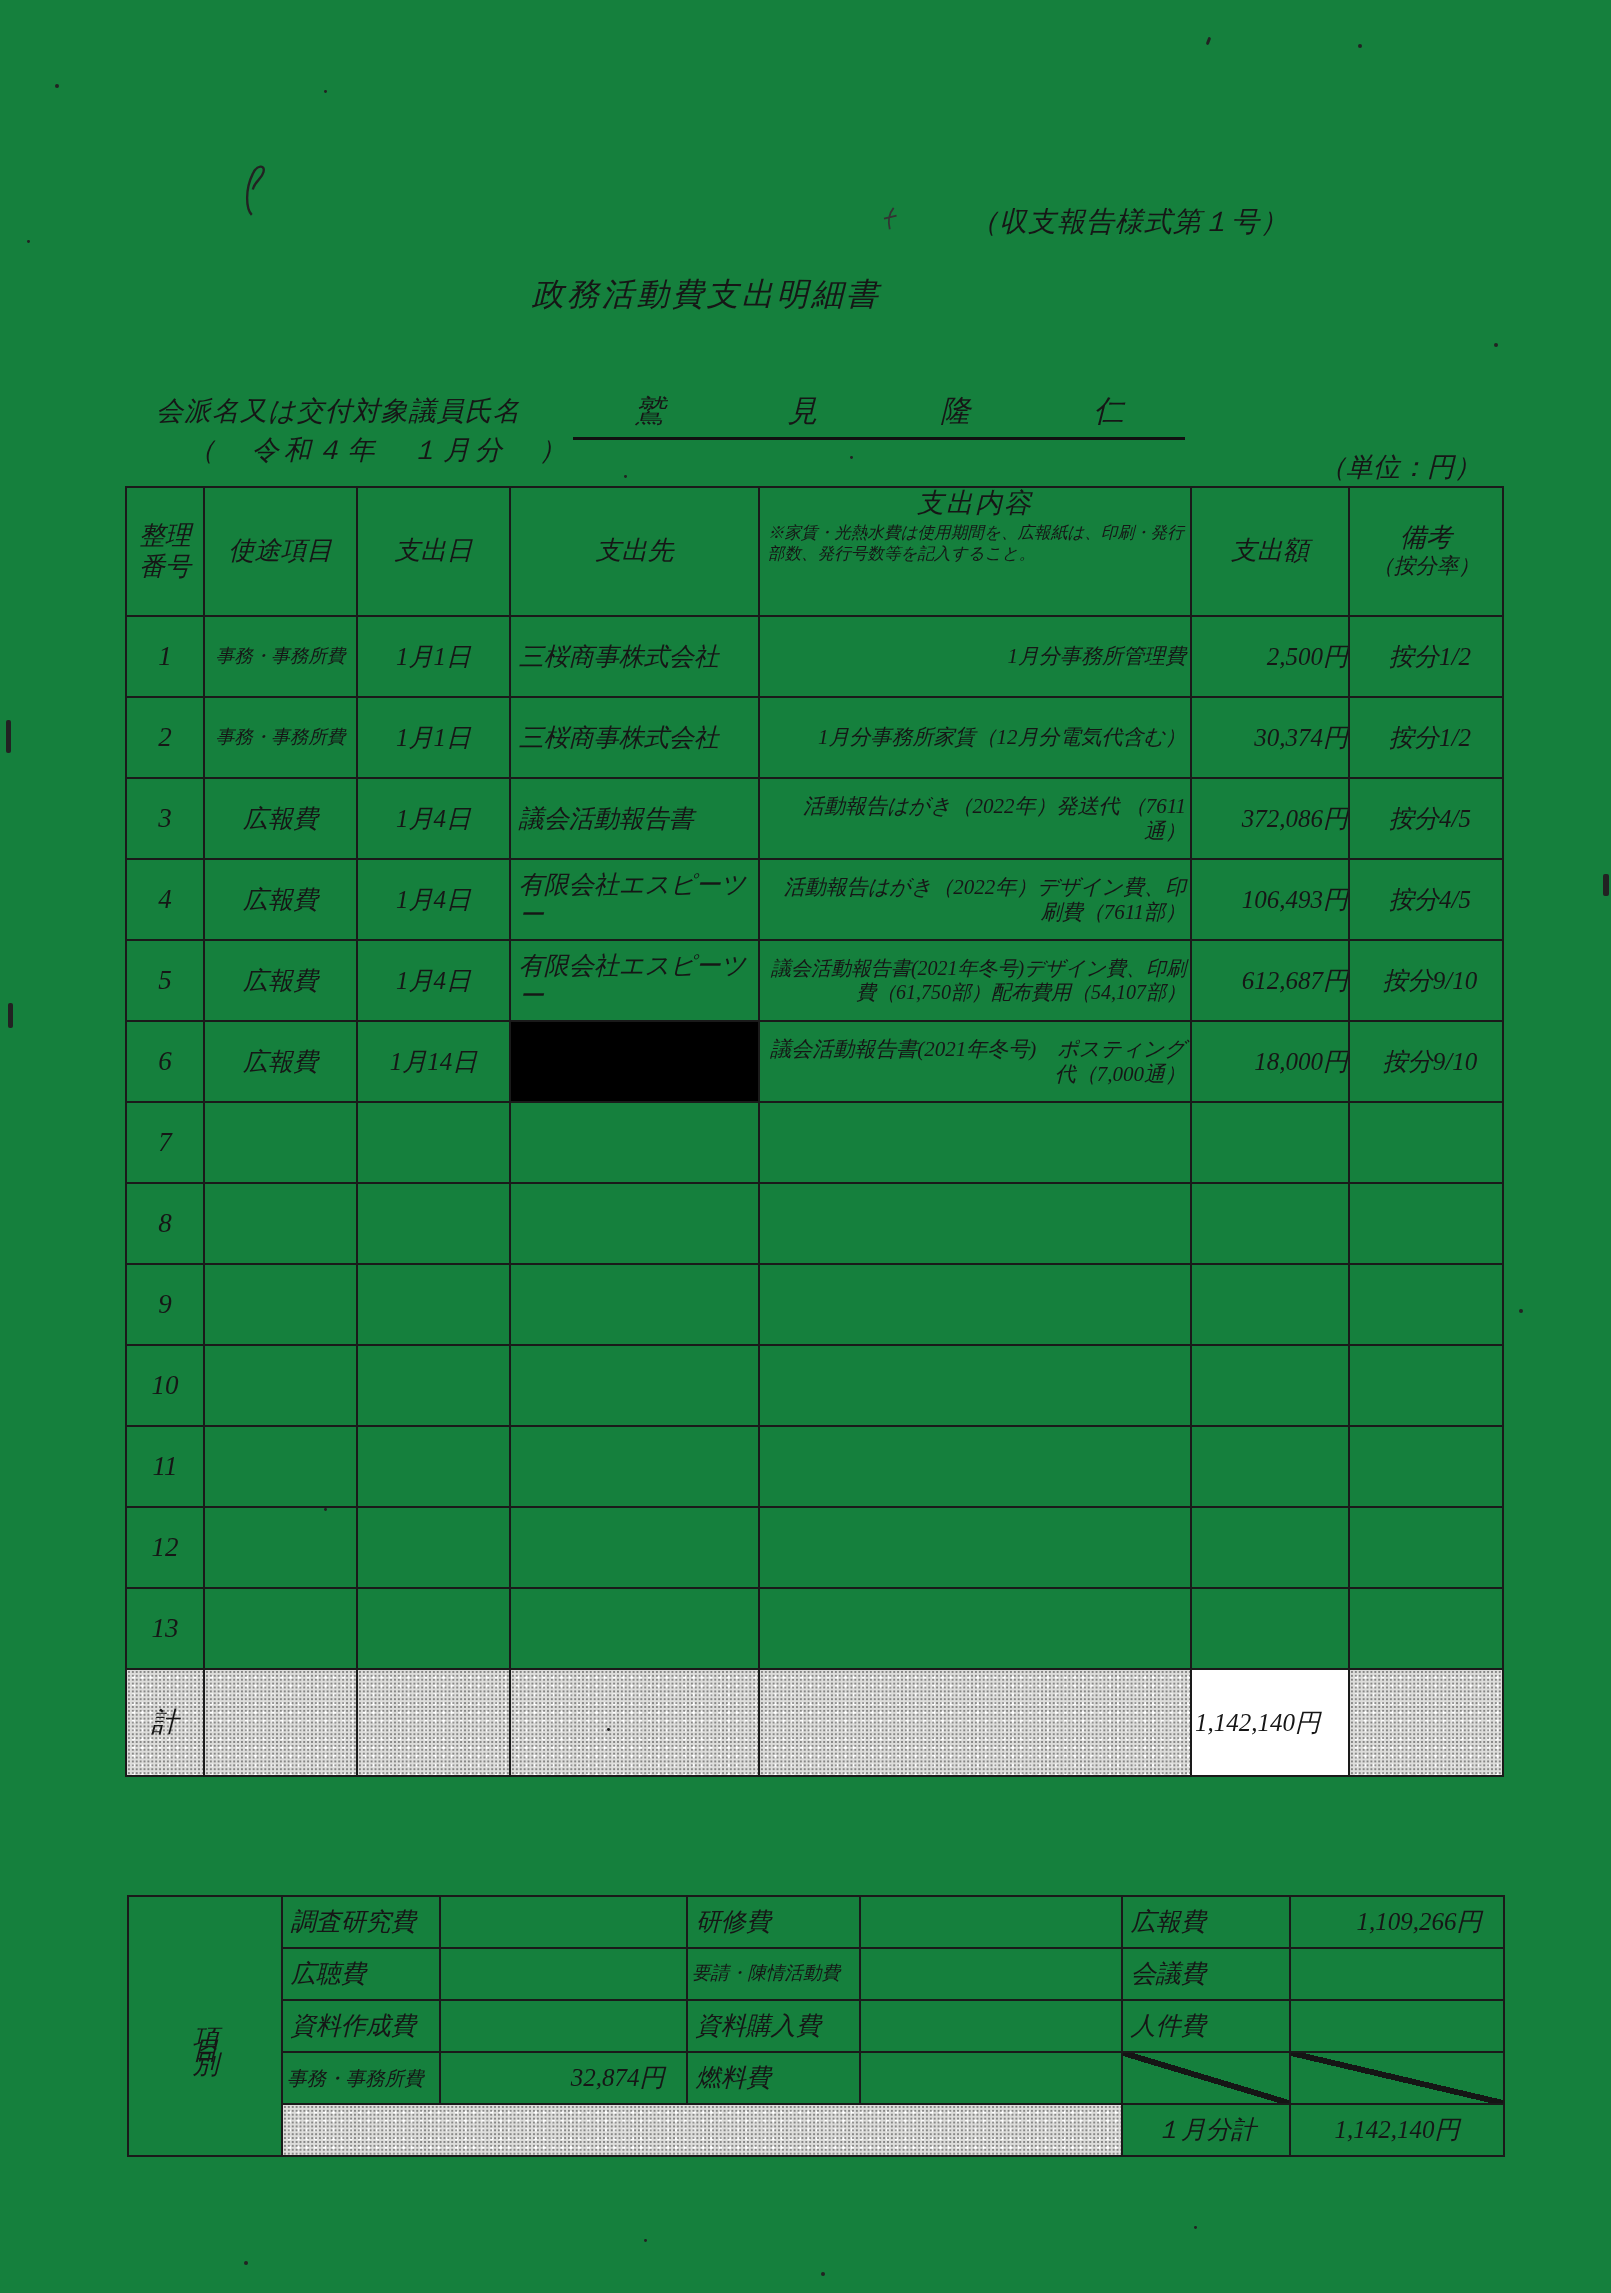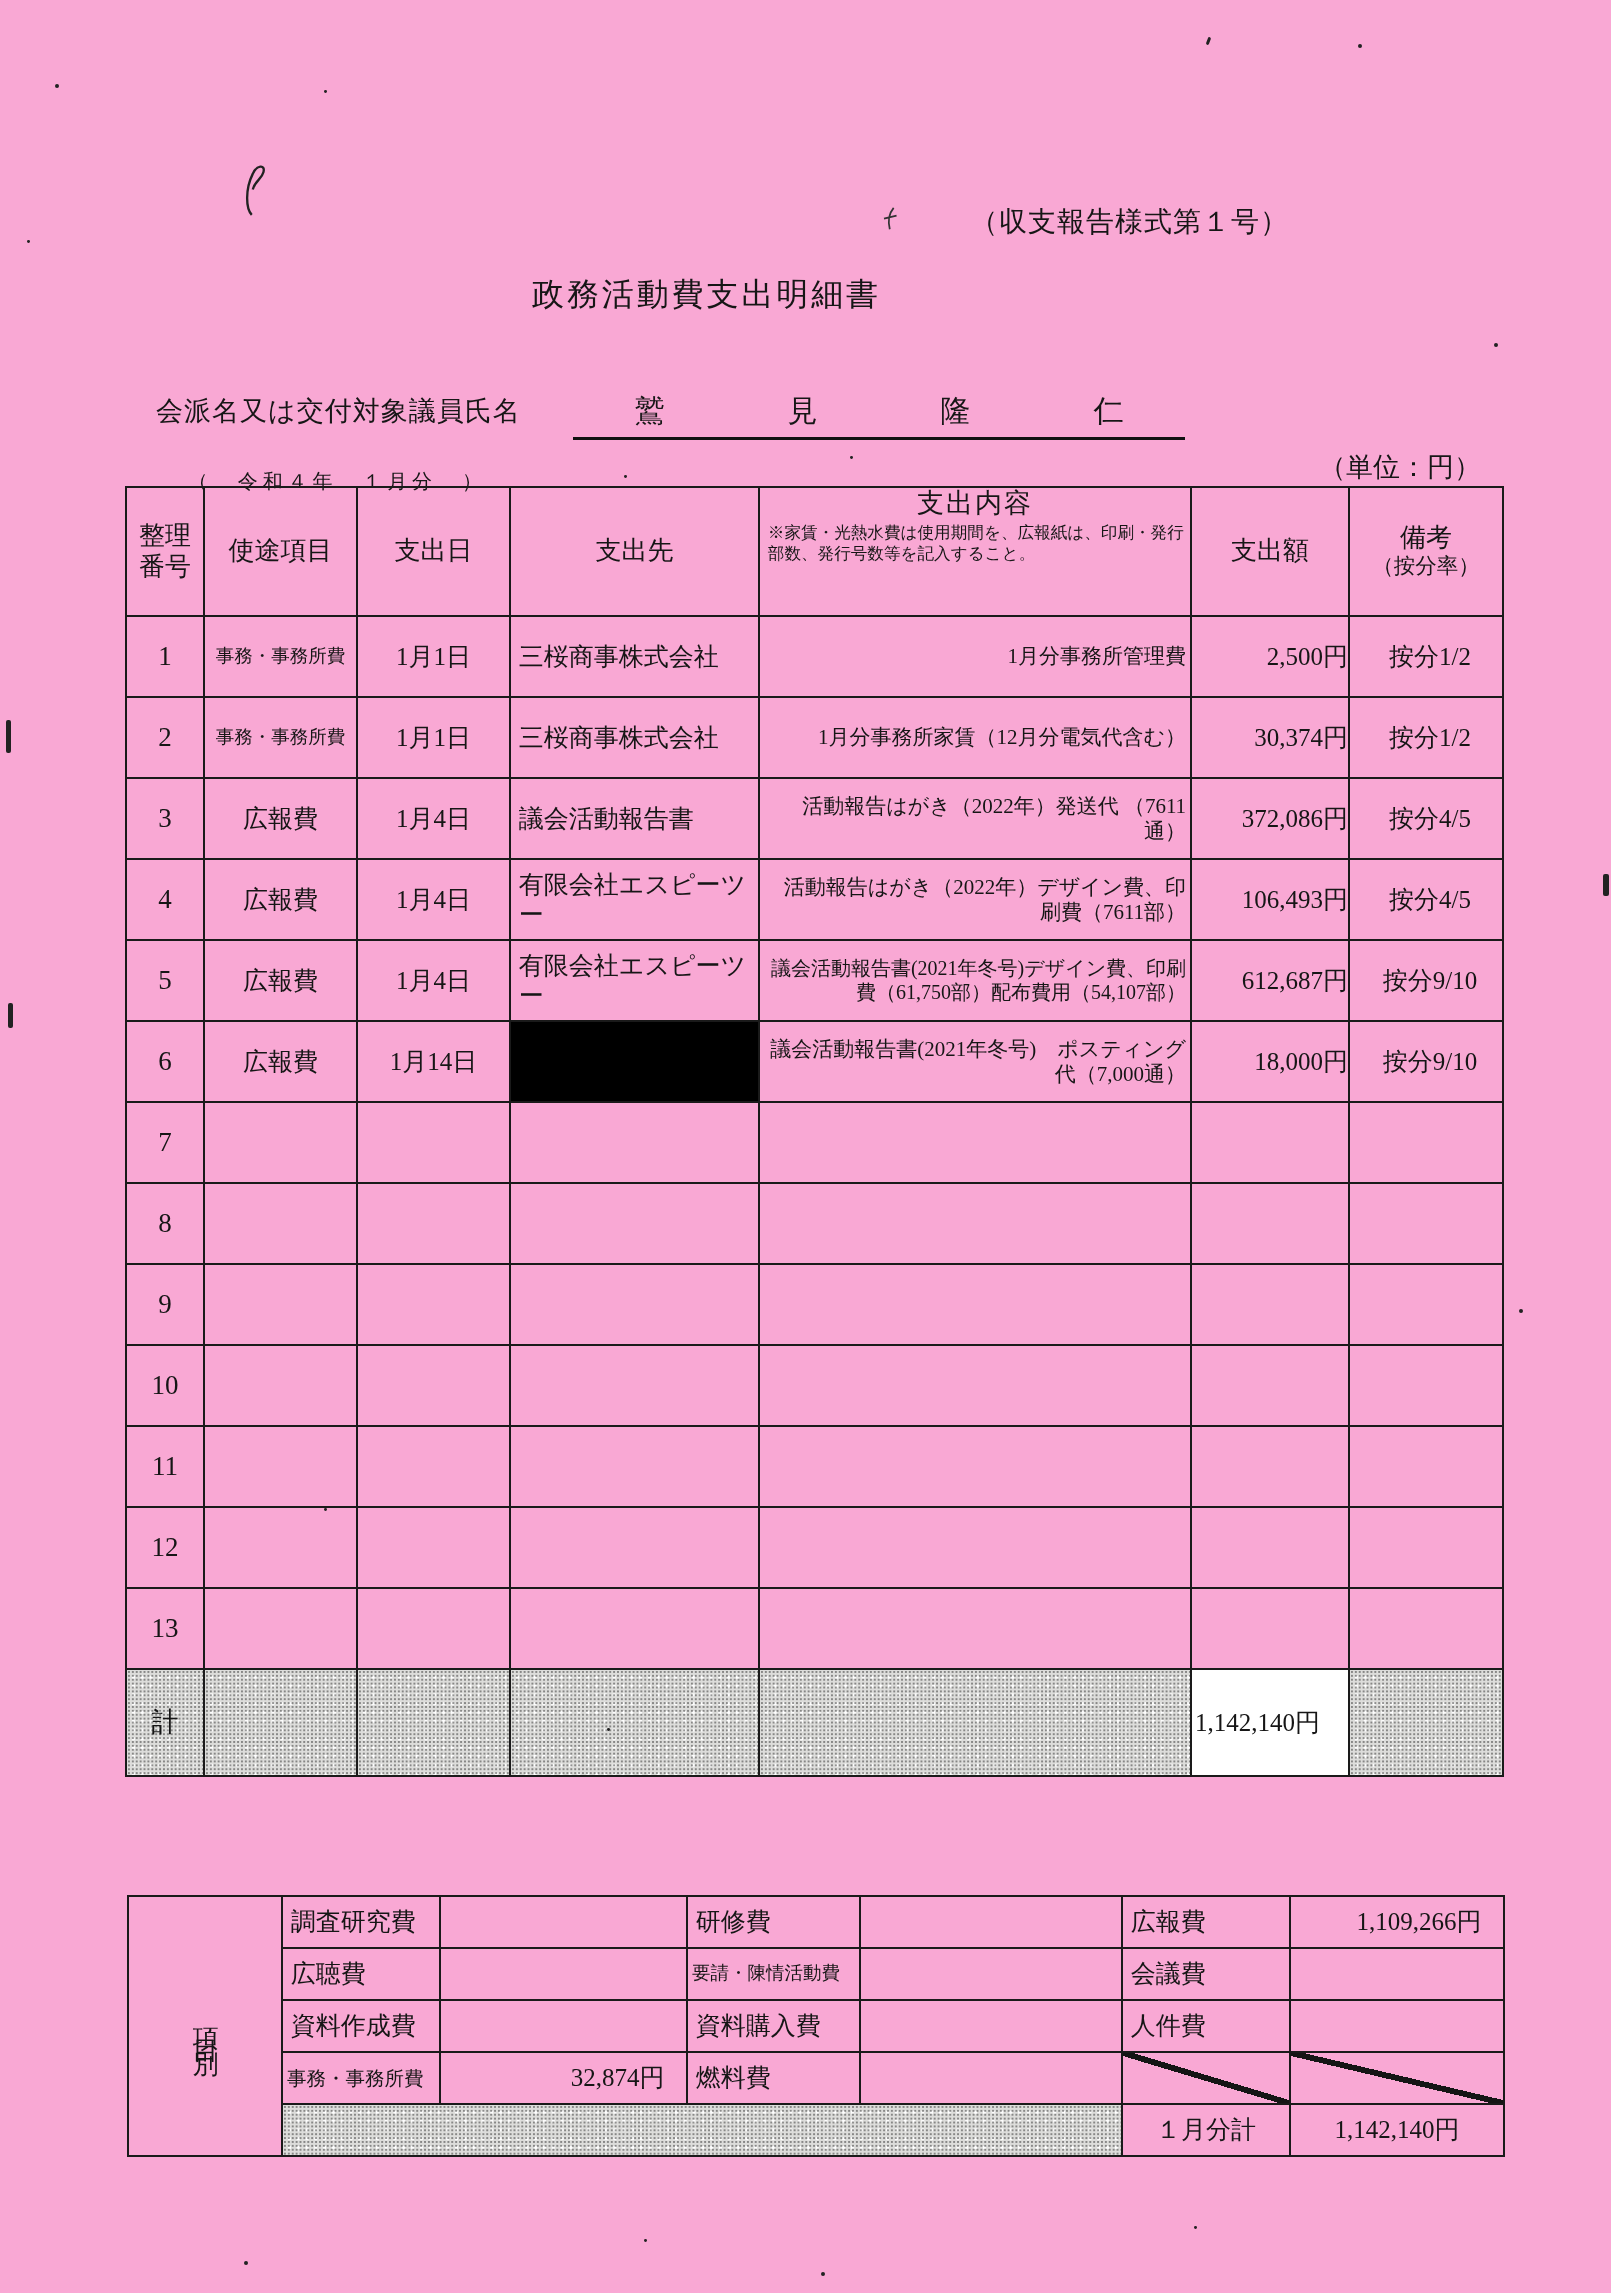--- a/index.html
+++ b/index.html
@@ -1,25 +1,25 @@
 <!DOCTYPE html>
 <html><head>
 <meta charset="utf-8">
 <style>
   html,body{margin:0;padding:0;background:#ffffff;}
-  .page{position:relative;width:1611px;height:2294px;background:#f9a8d4;overflow:hidden;
-        font-family:"Liberation Serif","DejaVu Serif",serif;color:#161616;}
+  .page{position:relative;width:1611px;height:2294px;background:#15803d;overflow:hidden;
+        font-family:"Liberation Serif","DejaVu Serif",serif;color:#161616;font-style:italic;}
   .abs{position:absolute;}
   
   .form-note{left:970px;top:203px;font-size:28px;letter-spacing:1px;}
   .doc-title{left:532px;top:273px;font-size:32px;letter-spacing:2.9px;}
   .name-label{left:156px;top:393px;font-size:27px;letter-spacing:1px;}
   .name-line{left:573px;top:386px;width:612px;height:51px;border-bottom:3.9px solid #111;
              display:flex;justify-content:space-around;align-items:center;font-size:30px;}
-  .period-note{left:188px;top:468px;font-size:20px;letter-spacing:4.9px;}
+  .period-note{left:188px;top:432px;font-size:27px;letter-spacing:4.9px;}
   .unit-note{left:1319px;top:449px;font-size:27px;}
   
   table{border-collapse:collapse;table-layout:fixed;}
   td,th{border:2px solid #1a1a1a;padding:0;font-weight:normal;overflow:hidden;
         vertical-align:middle;text-align:center;line-height:1.18;}
   .main-table{position:absolute;left:125px;top:486px;border:2.9px solid #1a1a1a;}
   .hrow{height:129px;}
   .hrow th{font-size:26px;}
   .ch{vertical-align:top;}
   .ch-title{font-size:27px;margin-top:0;letter-spacing:2px;}

